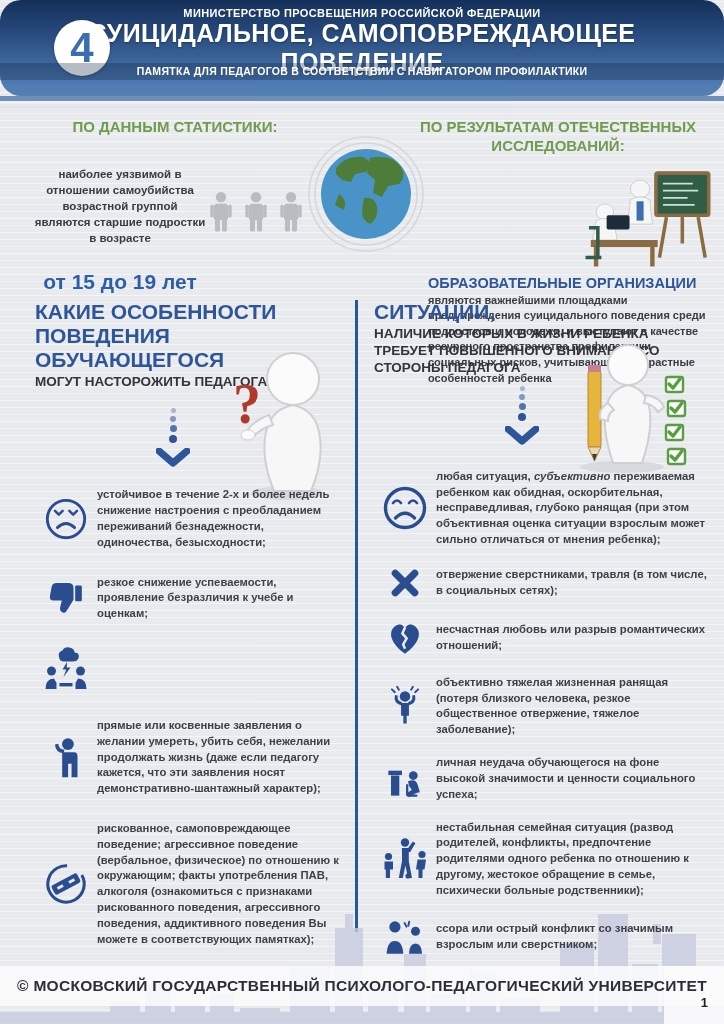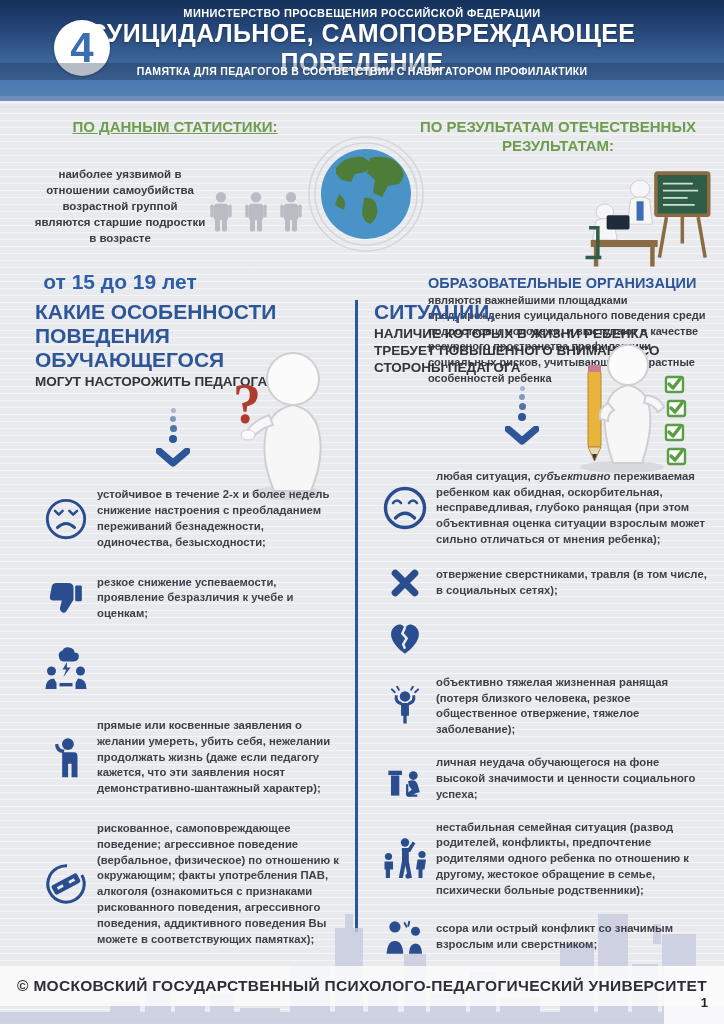--- a/index.html
+++ b/index.html
@@ -6,41 +6,41 @@
   body { font-family:"Liberation Sans", sans-serif; background:#999; }
   .page {
     position:relative; width:724px; height:1024px; margin:0 auto; overflow:hidden;
     background-color:#e9eaee;
     background-image:repeating-linear-gradient(0deg, rgba(255,255,255,.5) 0 1px, transparent 1px 7px);
   }
   
   .header {
     position:absolute; top:0; left:0; width:100%; height:96px;
     background:linear-gradient(180deg,#14305a 0%,#27497c 34%,#4f7cb4 88%,#547fb2 100%);
-    color:#fff; text-align:center;
+    color:#fff; text-align:center;border-radius:21px;
   }
   .ministry { padding-top:7px; font-size:11px; font-weight:700; letter-spacing:.4px; }
   .title { font-size:25px; font-weight:700; line-height:1.14; letter-spacing:.4px; text-shadow:0 1px 2px rgba(0,0,0,.35); }
   .badge {
     position:absolute; left:54px; top:20px; width:56px; height:56px; border-radius:50%;
     background:#fff; color:#3b6db1; font-size:42px; font-weight:800; line-height:56px; text-align:center;
     box-shadow:0 1px 3px rgba(0,0,0,.3);
   }
   .subbar {
     position:absolute; bottom:16px; left:0; width:100%; height:17px; line-height:17px;
     background:rgba(13,32,64,.30); font-size:10.5px; font-weight:700; letter-spacing:.3px;
   }
   .header-bottom { position:absolute; top:96px; left:0; width:100%; height:5px; background:#6d8fba; }
   .divider-band { position:absolute; top:101px; left:0; width:100%; height:7px;
     background:linear-gradient(180deg,#f3f4f7,#dfe1e8); }
 
   
   .stats { position:absolute; top:108px; left:0; width:100%; height:188px; }
   .stat-heading { color:#6f9c4e; font-size:15px; font-weight:700; text-align:center; line-height:1.25; }
-  .stats-left-head { position:absolute; left:20px; top:10px; width:310px;text-decoration:underline; }
+  .stats-left-head { position:absolute; left:20px; top:10px; width:310px; }
   .stats-left-body { position:absolute; left:34px; top:58px; width:172px; text-align:center; }
   .stats-left-text { font-size:11.5px; font-weight:700; color:#3a3a42; line-height:1.4; }
   .stats-left-highlight { margin-top:24px; font-size:21px; font-weight:800; color:#2d5fa8; }
   .people-icons { position:absolute; left:208px; top:66px; display:flex; gap:9px; }
   .people-icons svg { width:26px; height:76px; fill:#b9bcc2; }
   .globe-wrap { position:absolute; left:306px; top:26px; width:120px; height:120px; }
   .stats-right-head { position:absolute; left:408px; top:10px; width:300px; }
   .stats-right-body { position:absolute; left:428px; top:56px; width:286px; font-size:11px; font-weight:700; color:#3a3a42; line-height:1.42; }
   .stats-right-lead { color:#2d5597; font-size:14.5px; font-weight:800; line-height:1.25; }
   .stats-illustration { float:right; width:132px; height:104px; margin:2px 0 4px 6px; }
@@ -227,21 +227,21 @@
         <circle cx="60" cy="60" r="45" fill="#4a93c8"></circle>
         <path d="M30 34 q10 -13 27 -11 l9 6 -6 9 -11 2 -4 8 -9 -2 -6 -6 z" fill="#4e7d3a"></path>
         <path d="M64 24 q21 -5 31 9 q6 10 -2 17 l-11 2 -6 11 -9 -4 2 -13 -8 -7 z" fill="#4e7d3a"></path>
         <path d="M58 64 q11 -2 13 9 q2 11 -7 17 q-8 -3 -8 -13 z" fill="#4e7d3a"></path>
         <path d="M33 60 q9 6 5 16 l-9 -5 z" fill="#4e7d3a"></path>
       </svg>
     </div>
 
     <div class="stat-heading stats-right-head">
       <div>ПО РЕЗУЛЬТАТАМ ОТЕЧЕСТВЕННЫХ</div>
-      <div>РЕЗУЛЬТАТАМ:</div>
+      <div>ИССЛЕДОВАНИЙ:</div>
     </div>
     <div class="stats-right-body">
       <span class="stats-illustration">
         <svg viewBox="0 0 150 118" width="132" height="104">
           <rect x="84" y="8" width="60" height="48" rx="2" fill="#2f5d46" stroke="#8a6b43" stroke-width="4"></rect>
           <path d="M92 20 h34 M92 28 h40 M92 36 h28 M92 44 h36" stroke="#cfe0d6" stroke-width="2" fill="none"></path>
           <path d="M96 58 l-8 46 M132 58 l8 46 M114 58 v30" stroke="#8a6b43" stroke-width="4" fill="none"></path>
           <ellipse cx="66" cy="26" rx="11" ry="10" fill="#f6f6f6" stroke="#c9c9ce"></ellipse>
           <path d="M55 38 q11 -6 22 0 l3 28 h-28 z" fill="#f6f6f6" stroke="#c9c9ce"></path>
           <rect x="62" y="40" width="8" height="22" fill="#3d6db3"></rect>
@@ -381,20 +381,21 @@
             </svg>
           </span>
         <p class="itext">отвержение сверстниками, травля (в том числе, в социальных сетях);</p>
       </div>
       <div class="item">
         <span class="ic">
             <svg width="40" height="40">
               <use href="#i-heart"></use>
             </svg>
           </span>
+        <p class="itext">несчастная любовь или разрыв романтических отношений;</p>
       </div>
       <div class="item">
         <span class="ic">
             <svg width="42" height="42">
               <use href="#i-stress"></use>
             </svg>
           </span>
         <p class="itext">объективно тяжелая жизненная ранящая (потеря близкого человека, резкое общественное отвержение, тяжелое заболевание);</p>
       </div>
       <div class="item">

